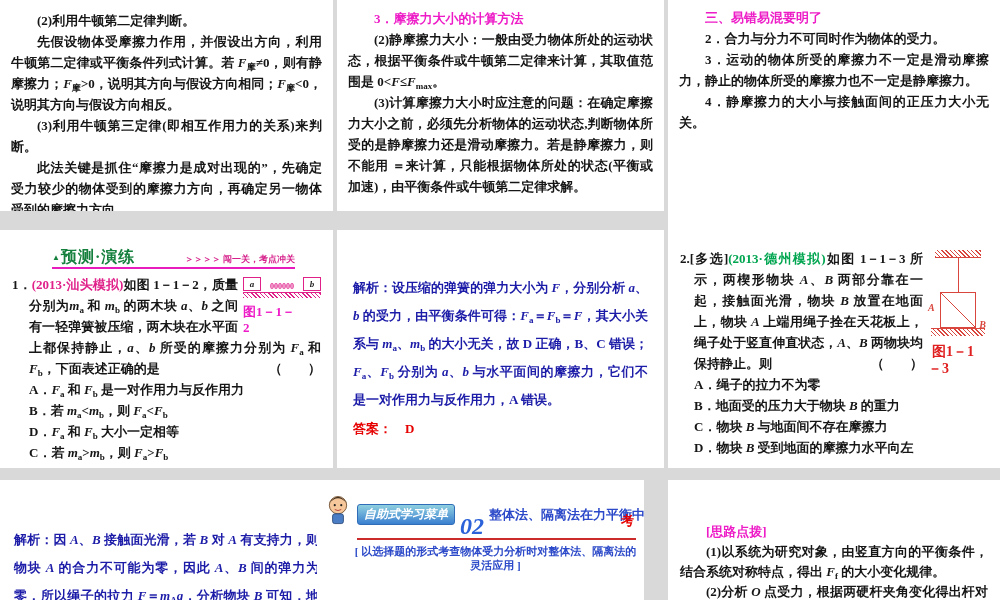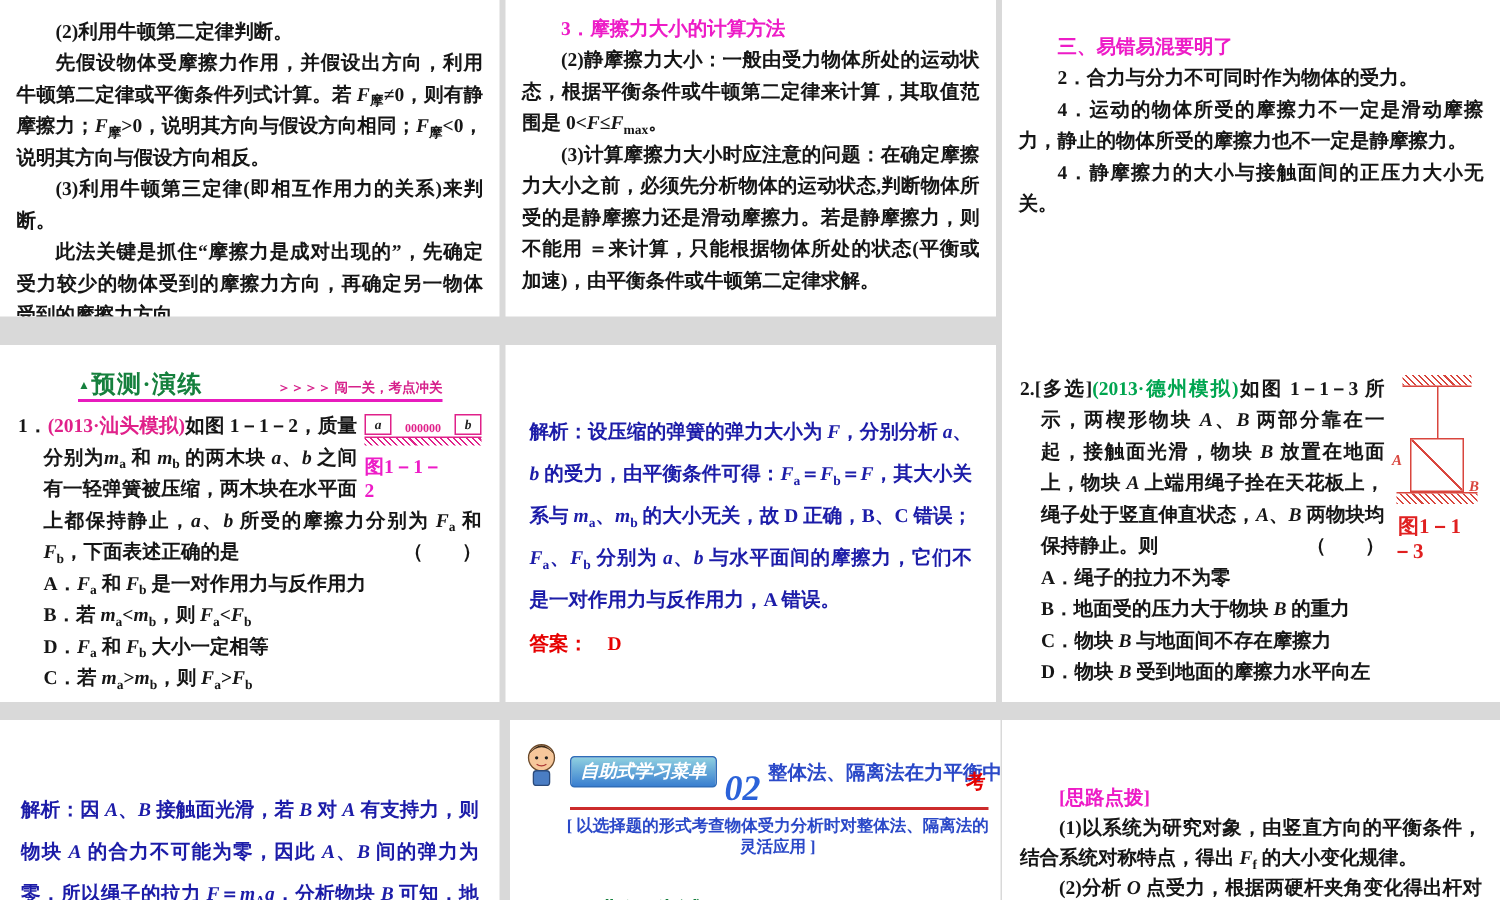--- a/index.html
+++ b/index.html
@@ -2,26 +2,26 @@
 <html><head>
 <meta charset="utf-8">
 <style>
   html,body{margin:0;padding:0;}
   #page{position:relative;width:1000px;height:600px;background:#d9d9d9;overflow:hidden;
         font-family:"Liberation Serif","DejaVu Serif",serif;}
   .panel{position:absolute;background:#ffffff;overflow:hidden;box-sizing:border-box;
          font-weight:bold;color:#161616;font-size:13px;line-height:21px;text-align:justify;}
   #p1{left:0;   top:0;  width:333px;height:211px;padding:10px 11px 0 11px;}
   #p2{left:337px;top:0;  width:327px;height:211px;padding:8px 11px 0 11px;}
-  #p3{left:668px;top:0;  width:332px;height:268px;padding:20px 11px 0 11px;}
+  #p3{left:668px;top:0;  width:332px;height:268px;padding:7px 11px 0 11px;}
   #p4{left:0;   top:230px;width:333px;height:238px;padding:0 12px;}
   #p5{left:337px;top:230px;width:327px;height:238px;padding:44px 16px 0 16px;}
   #p6{left:668px;top:230px;width:332px;height:238px;padding:18px 12px 0 12px;}
   #p7{left:0;   top:480px;width:333px;height:120px;padding:46px 14px 0 14px;}
-  #p8{left:340px;top:480px;width:327px;height:120px;padding:0;}
+  #p8{left:317px;top:480px;width:327px;height:120px;padding:0;}
   #p9{left:668px;top:480px;width:332px;height:120px;padding:42px 12px 0 12px;line-height:20px;}
 
   p{margin:0;}
   .indent{text-indent:2em;}
   sub{font-size:9px;vertical-align:-3px;line-height:0;}
   i{font-style:italic;}
   cm{color:#e0218a;}
   cg{color:#00a550;}
   cr{color:#e60000;}
   apr{float:right;font-weight:bold;}
@@ -107,21 +107,21 @@
 
   <div class="panel" id="p2">
     <p class="mag-title">3．摩擦力大小的计算方法</p>
     <p class="indent">(2)静摩擦力大小：一般由受力物体所处的运动状态，根据平衡条件或牛顿第二定律来计算，其取值范围是 0&lt;<i>F</i>≤<i>F</i><sub>max</sub>。</p>
     <p class="indent">(3)计算摩擦力大小时应注意的问题：在确定摩擦力大小之前，必须先分析物体的运动状态,判断物体所受的是静摩擦力还是滑动摩擦力。若是静摩擦力，则不能用 ＝来计算，只能根据物体所处的状态(平衡或加速)，由平衡条件或牛顿第二定律求解。</p>
   </div>
 
   <div class="panel" id="p3">
     <p class="mag-title">三、易错易混要明了</p>
     <p class="indent">2．合力与分力不可同时作为物体的受力。</p>
-    <p class="indent">4．运动的物体所受的摩擦力不一定是滑动摩擦力，静止的物体所受的摩擦力也不一定是静摩擦力。</p>
+    <p class="indent">3．运动的物体所受的摩擦力不一定是滑动摩擦力，静止的物体所受的摩擦力也不一定是静摩擦力。</p>
     <p class="indent">4．静摩擦力的大小与接触面间的正压力大小无关。</p>
   </div>
 
   <div class="panel" id="p4">
     <div class="banner">
       <span class="banner-left"><span class="banner-orn">▲</span><span>预测·演练</span></span>
       <span class="banner-tag">＞＞＞＞ 闯一关，考点冲关</span>
     </div>
     <div>
       <div class="fig1">

